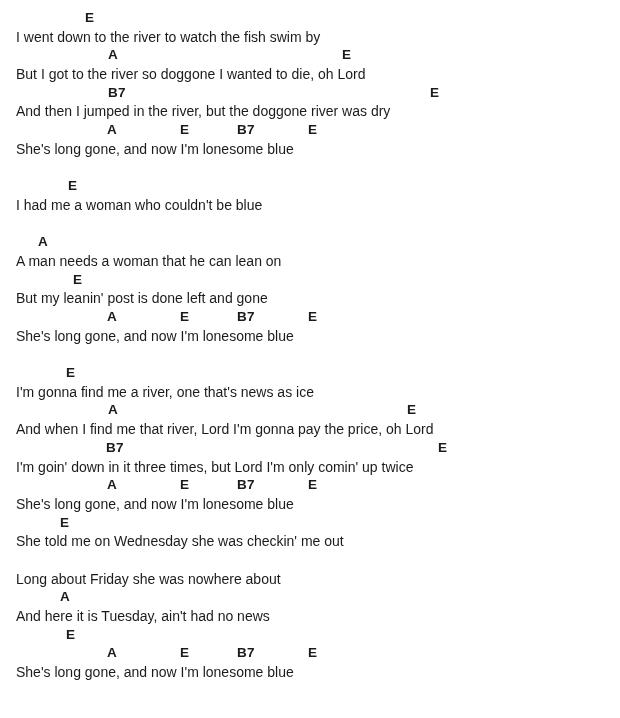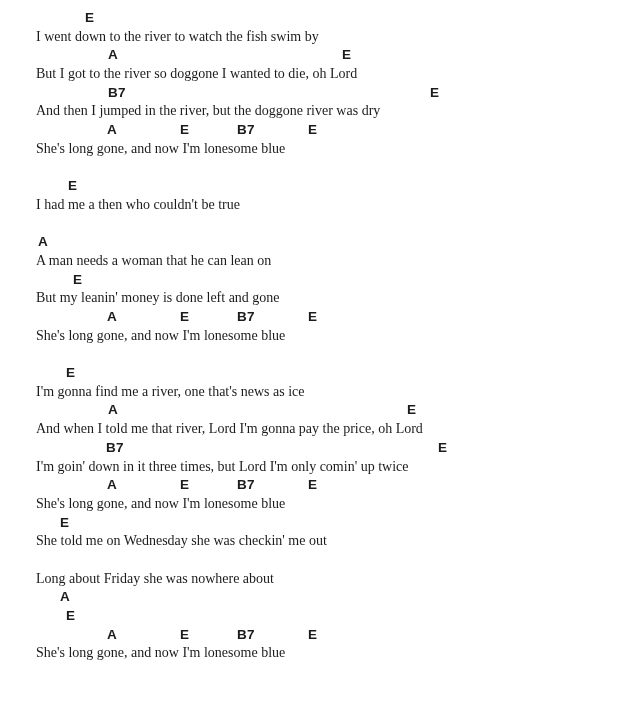--- a/index.html
+++ b/index.html
@@ -21,22 +21,21 @@
     box-sizing: border-box;
   }
   .line {
     position: relative;
     height: 18.7px;
     line-height: 18.7px;
     font-size: 14px;
     white-space: pre;
   }
   .line.lyric {
-    padding-left: 36px;
-    font-family: Liberation Serif, serif;
+    padding-left: 16px;
   }
   .chord {
     position: absolute;
     top: 0;
     font-weight: bold;
     font-size: 13.5px;
     letter-spacing: 0.2px;
   }
 </style>
 </head>
@@ -46,38 +45,39 @@
     <div class="line chords"><span class="chord" style="left: 85px;">E</span></div>
     <div class="line lyric">I went down to the river to watch the fish swim by</div>
     <div class="line chords"><span class="chord" style="left: 108px;">A</span><span class="chord" style="left: 342px;">E</span></div>
     <div class="line lyric">But I got to the river so doggone I wanted to die, oh Lord</div>
     <div class="line chords"><span class="chord" style="left: 108px;">B7</span><span class="chord" style="left: 430px;">E</span></div>
     <div class="line lyric">And then I jumped in the river, but the doggone river was dry</div>
     <div class="line chords"><span class="chord" style="left: 107px;">A</span><span class="chord" style="left: 180px;">E</span><span class="chord" style="left: 237px;">B7</span><span class="chord" style="left: 308px;">E</span></div>
     <div class="line lyric">She's long gone, and now I'm lonesome blue</div>
     <div class="line blank"></div>
     <div class="line chords"><span class="chord" style="left: 68px;">E</span></div>
-    <div class="line lyric">I had me a then who couldn't be true</div>
+    <div class="line lyric">I had me a woman who couldn't be blue</div>
     <div class="line blank"></div>
     <div class="line chords"><span class="chord" style="left: 38px;">A</span></div>
     <div class="line lyric">A man needs a woman that he can lean on</div>
     <div class="line chords"><span class="chord" style="left: 73px;">E</span></div>
-    <div class="line lyric">But my leanin' money is done left and gone</div>
+    <div class="line lyric">But my leanin' post is done left and gone</div>
     <div class="line chords"><span class="chord" style="left: 107px;">A</span><span class="chord" style="left: 180px;">E</span><span class="chord" style="left: 237px;">B7</span><span class="chord" style="left: 308px;">E</span></div>
     <div class="line lyric">She's long gone, and now I'm lonesome blue</div>
     <div class="line blank"></div>
     <div class="line chords"><span class="chord" style="left: 66px;">E</span></div>
     <div class="line lyric">I'm gonna find me a river, one that's news as ice</div>
     <div class="line chords"><span class="chord" style="left: 108px;">A</span><span class="chord" style="left: 407px;">E</span></div>
-    <div class="line lyric">And when I told me that river, Lord I'm gonna pay the price, oh Lord</div>
+    <div class="line lyric">And when I find me that river, Lord I'm gonna pay the price, oh Lord</div>
     <div class="line chords"><span class="chord" style="left: 106px;">B7</span><span class="chord" style="left: 438px;">E</span></div>
     <div class="line lyric">I'm goin' down in it three times, but Lord I'm only comin' up twice</div>
     <div class="line chords"><span class="chord" style="left: 107px;">A</span><span class="chord" style="left: 180px;">E</span><span class="chord" style="left: 237px;">B7</span><span class="chord" style="left: 308px;">E</span></div>
     <div class="line lyric">She's long gone, and now I'm lonesome blue</div>
     <div class="line chords"><span class="chord" style="left: 60px;">E</span></div>
     <div class="line lyric">She told me on Wednesday she was checkin' me out</div>
     <div class="line blank"></div>
     <div class="line lyric">Long about Friday she was nowhere about</div>
     <div class="line chords"><span class="chord" style="left: 60px;">A</span></div>
+    <div class="line lyric">And here it is Tuesday, ain't had no news</div>
     <div class="line chords"><span class="chord" style="left: 66px;">E</span></div>
     <div class="line chords"><span class="chord" style="left: 107px;">A</span><span class="chord" style="left: 180px;">E</span><span class="chord" style="left: 237px;">B7</span><span class="chord" style="left: 308px;">E</span></div>
     <div class="line lyric">She's long gone, and now I'm lonesome blue</div>
   </div>
 
 </body></html>

